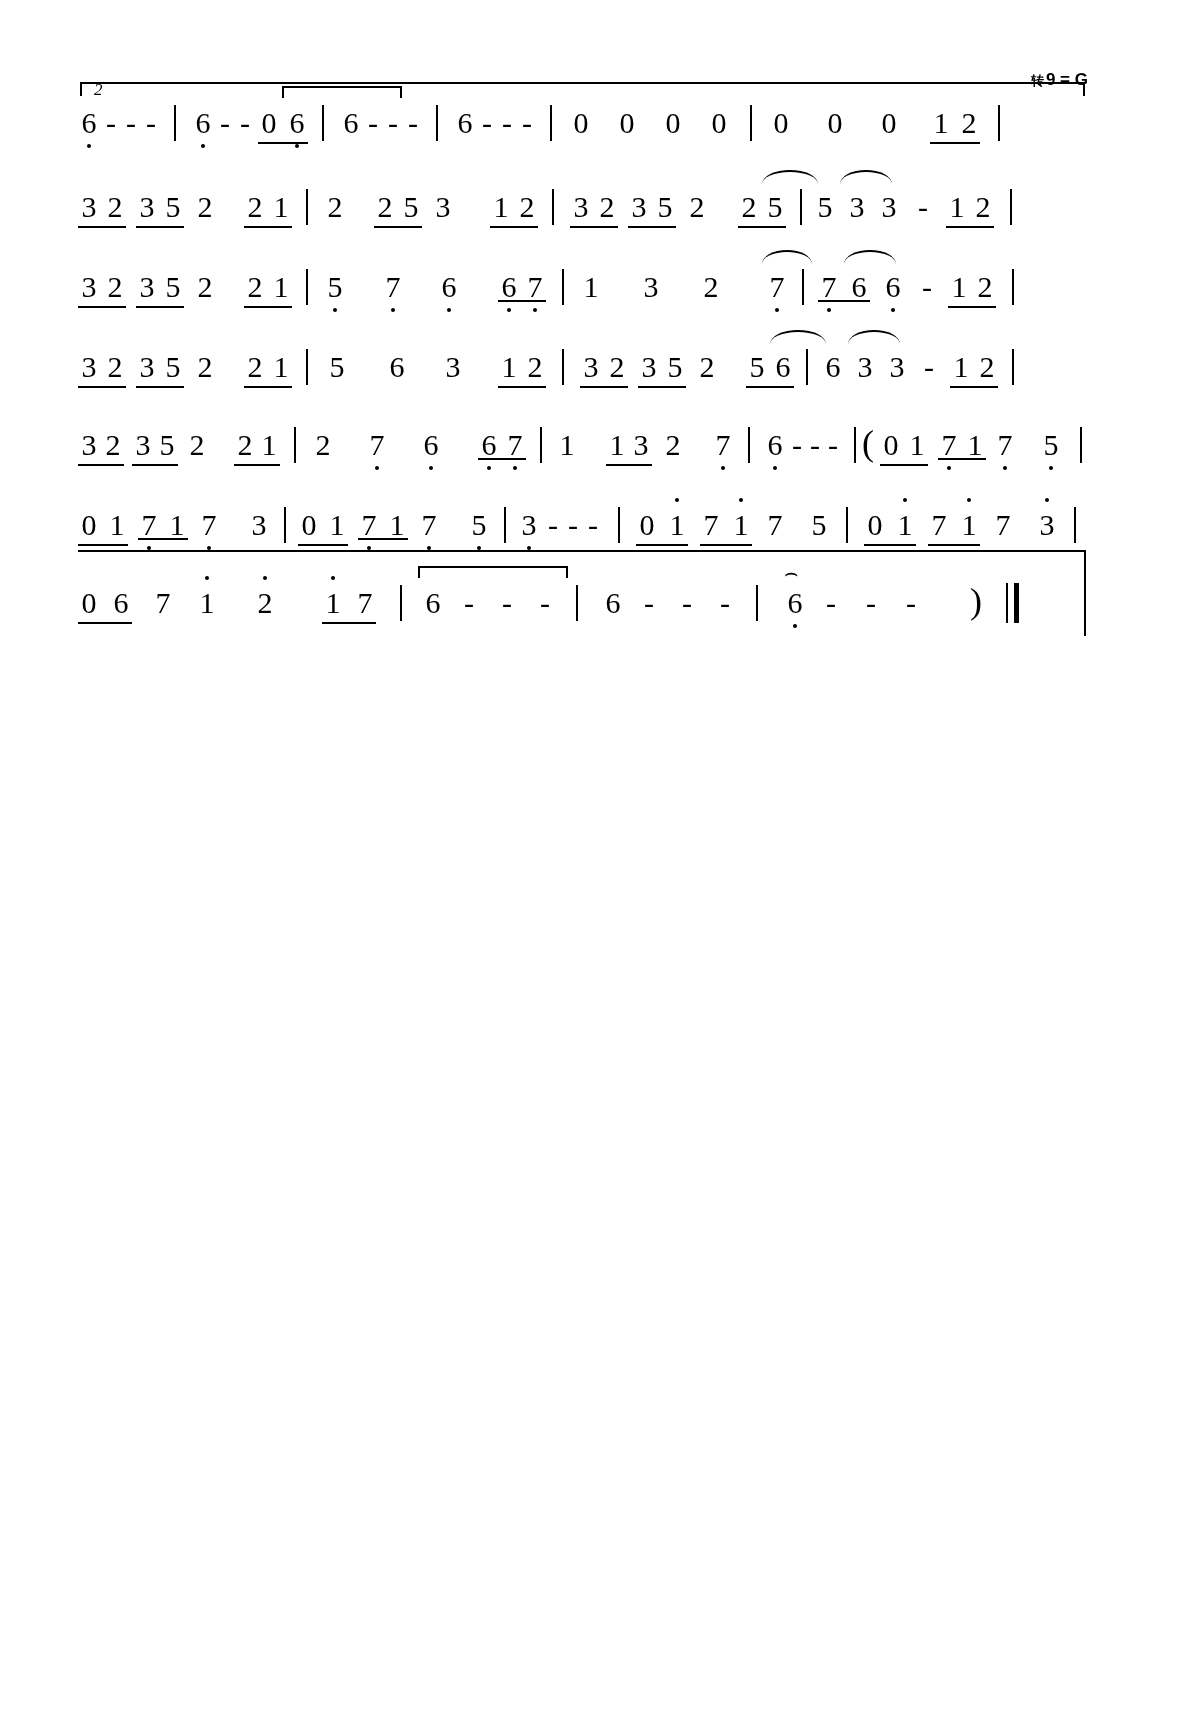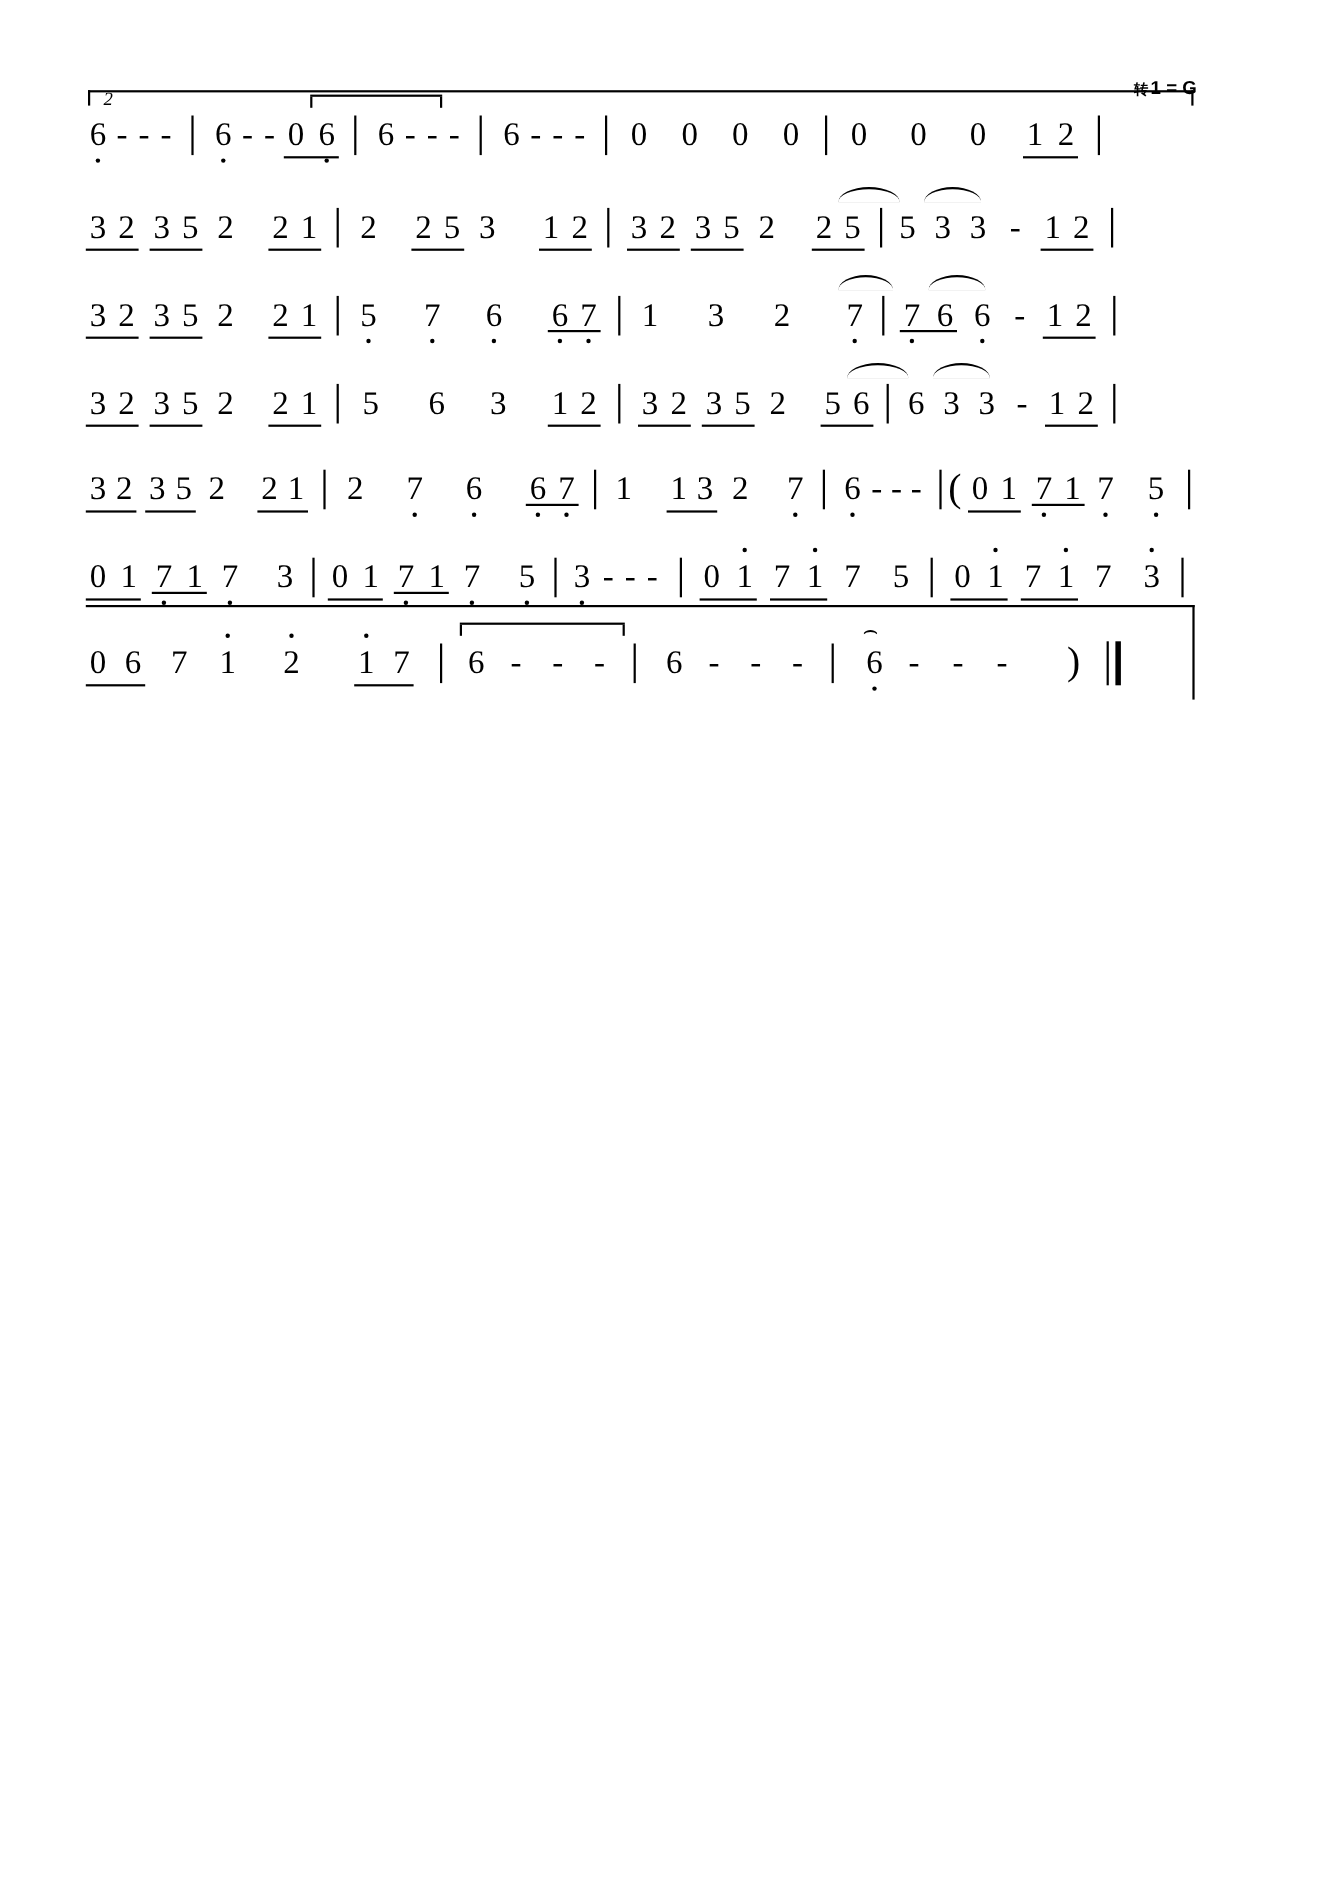--- a/index.html
+++ b/index.html
@@ -174,21 +174,21 @@
 </head>
 <body>
 
 <div id="sheet">
 
   <div class="top-rule"></div>
   <div class="top-rule-left-tick"></div>
   <div class="top-rule-right-tick"></div>
   <div class="page-number">2</div>
   <div class="key-change">
-    <span class="zhuan">转</span><span>1 = G</span>
+    <span class="zhuan">转</span><span>9 = G</span>
   </div>
 
   <div class="row" id="row1" style="top:108px">
     <span class="tok" style="left:0px;top:0px;width:22px">6</span>
     <span class="dot-below" style="left:9px;top:36px"></span>
     <span class="tok dash" style="left:24px;top:0px;width:18px">-</span>
     <span class="tok dash" style="left:44px;top:0px;width:18px">-</span>
     <span class="tok dash" style="left:64px;top:0px;width:18px">-</span>
     <span class="bar" style="left:96px"></span>
 

